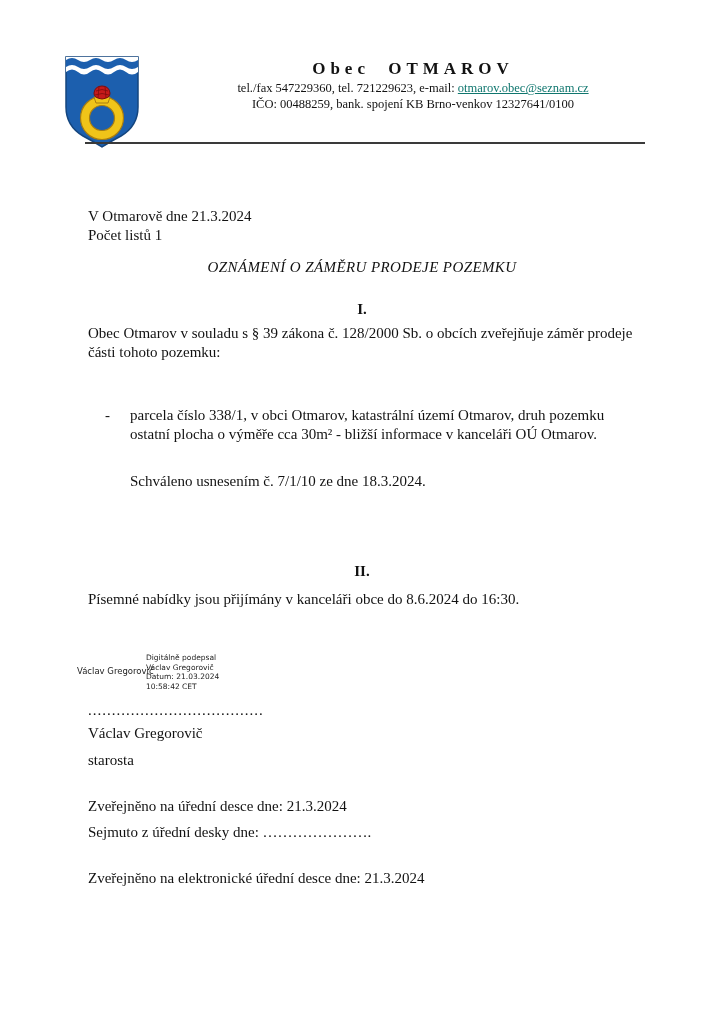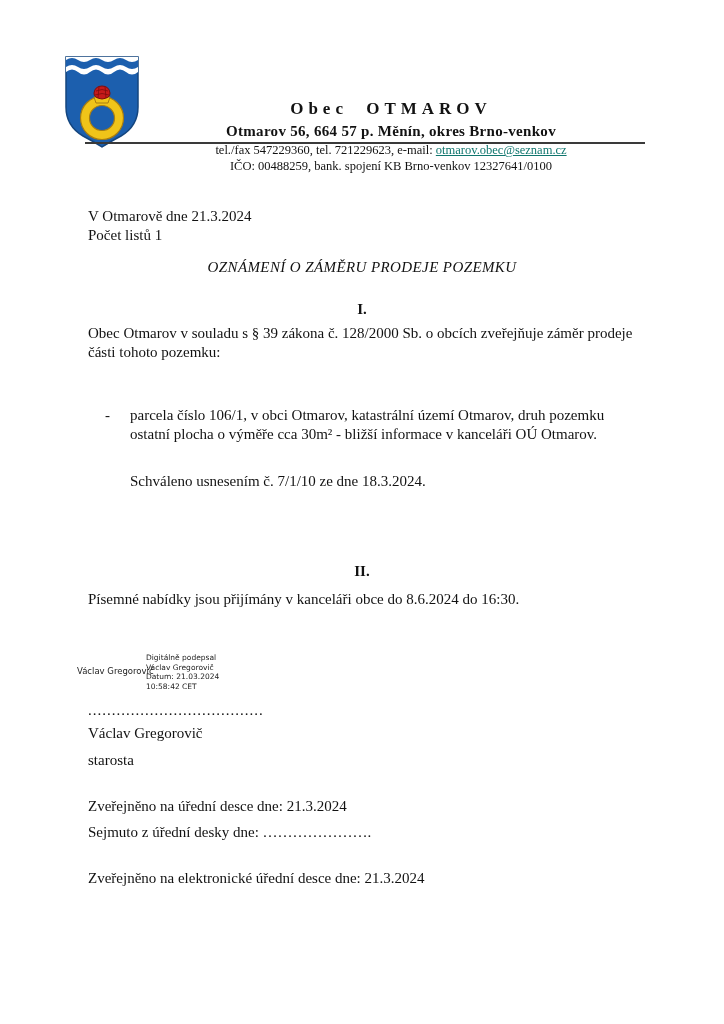--- a/index.html
+++ b/index.html
@@ -9,21 +9,21 @@
     background:#ffffff;
     font-family:"Liberation Serif", serif;
     color:#121212;
     overflow:hidden;
     margin:0 auto;
   }
   .abs{position:absolute;}
 
   
   .coat{left:64px;top:55px;width:76px;height:94px;}
-  .head-text{left:142px;top:58px;width:498px;text-align:center;line-height:1.25;margin-top:40px;}
+  .head-text{left:164px;top:58px;width:498px;text-align:center;line-height:1.25;}
   .org-name{font-size:17px;font-weight:bold;letter-spacing:5px;word-spacing:9px;}
   .org-address{font-size:15px;font-weight:bold;margin-top:3px;letter-spacing:.3px;}
   .org-contact{font-size:12.5px;margin-top:2px;}
   .org-reg{font-size:12.5px;}
   .email{color:#0f766e;text-decoration:underline;cursor:pointer;}
   .divider{left:85px;top:142px;width:560px;height:2px;background:#3a3a3a;}
 
   
   .body-text{font-size:15px;line-height:19px;}
   .place-date{left:88px;top:207px;}
@@ -72,38 +72,37 @@
 
       <path d="M30,42 L46,42 L44,48 L32,48 Z" fill="#f0c419" stroke="#a97d10" stroke-width="1"></path>
 
       <path d="M38,31 Q45,31 46,38 Q46.5,43 38,44 Q29.5,43 30,38 Q31,31 38,31 Z" fill="#c61a1a" stroke="#7e0d0d" stroke-width="1"></path>
       <path d="M32,36 Q38,33 44,36 M31,40 Q38,37 45,40 M35,31.5 L34,43 M41,31.5 L42,43" fill="none" stroke="#7e0d0d" stroke-width="0.8"></path>
     </svg>
   </div>
 
   <div class="abs head-text">
     <div class="org-name">Obec OTMAROV</div>
-    <div class="org-address">Otmarov 56, 664 57 p. Měnín, okres Brno-venkov</div>
     <div class="org-contact"><span>tel./fax 547229360, tel. 721229623, e-mail: </span><a class="email">otmarov.obec@seznam.cz</a></div>
     <div class="org-reg">IČO: 00488259, bank. spojení KB Brno-venkov 12327641/0100</div>
   </div>
 
   <div class="abs divider"></div>
 
   <div class="abs body-text place-date">V Otmarově dne 21.3.2024</div>
   <div class="abs body-text page-count">Počet listů 1</div>
 
   <div class="abs doc-title">OZNÁMENÍ O ZÁMĚRU PRODEJE POZEMKU</div>
 
   <div class="abs sec1-head">I.</div>
   <div class="abs body-text para1">Obec Otmarov v souladu s § 39 zákona č. 128/2000 Sb. o obcích zveřejňuje záměr prodeje části tohoto pozemku:</div>
 
   <div class="abs body-text bullet-row">
     <span class="bullet-dash">-</span>
-    <span class="bullet-body">parcela číslo 106/1, v obci Otmarov, katastrální území Otmarov, druh pozemku ostatní plocha o výměře cca 30m² - bližší informace v kanceláři OÚ Otmarov.</span>
+    <span class="bullet-body">parcela číslo 338/1, v obci Otmarov, katastrální území Otmarov, druh pozemku ostatní plocha o výměře cca 30m² - bližší informace v kanceláři OÚ Otmarov.</span>
   </div>
 
   <div class="abs body-text approval">Schváleno usnesením č. 7/1/10 ze dne 18.3.2024.</div>
 
   <div class="abs sec2-head">II.</div>
   <div class="abs body-text para2">Písemné nabídky jsou přijímány v kanceláři obce do 8.6.2024 do 16:30.</div>
 
   <div class="abs sig-stamp">
     <span class="sig-small-name">Václav Gregorovič</span>
     <span class="sig-details">

